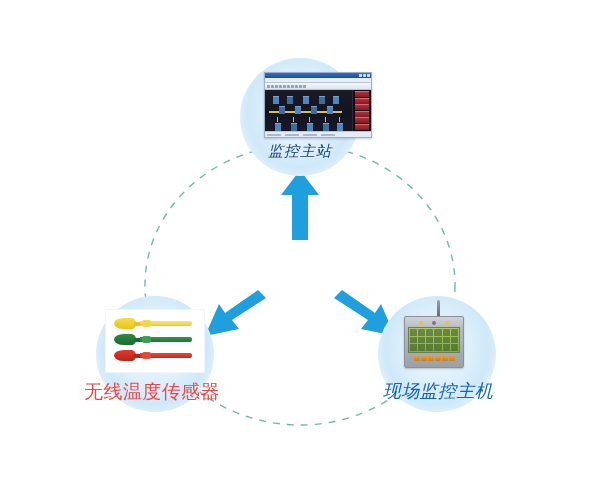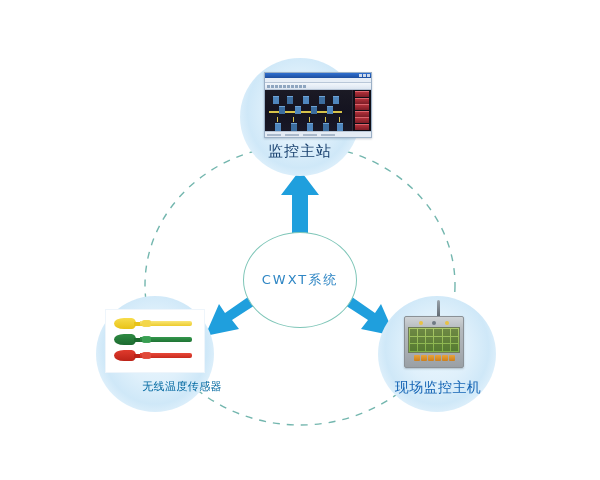--- a/index.html
+++ b/index.html
@@ -77,20 +77,21 @@
     font-family: "DejaVu Sans", "Liberation Sans", sans-serif;
     white-space: nowrap;
   }
 
   
   #node-master {
     left: 222px;
     top: 58px;
     width: 156px;
     height: 120px;
+    font-style: italic;
   }
   #node-master .node-halo {
     left: 18px;
     top: 0px;
     width: 120px;
     height: 118px;
   }
   #master-label {
     top: 84px;
     font-size: 15px;
@@ -107,45 +108,45 @@
   }
   #node-sensor .node-halo {
     left: 8px;
     top: 0px;
     width: 118px;
     height: 116px;
   }
   #sensor-label {
     top: 83px;
     left: -6px;
-    font-size: 11px;
-    color: #0369a1;
+    font-size: 19px;
+    color: #ef4444;
     letter-spacing: 0.4px;
-    text-align: right;
   }
 
   
   #node-host {
     left: 368px;
     top: 296px;
     width: 140px;
     height: 116px;
   }
   #node-host .node-halo {
     left: 10px;
     top: 0px;
     width: 118px;
     height: 116px;
   }
   #host-label {
     top: 83px;
     left: 0px;
-    font-size: 14px;
+    font-size: 18px;
     color: #1464b4;
     letter-spacing: 0.4px;
+    font-style: italic;
   }
 
   
   #master-screen {
     position: absolute;
     left: 42px;
     top: 14px;
     width: 108px;
     height: 66px;
     background: #dfe8f2;
@@ -565,19 +566,16 @@
             <i></i>
             <i></i>
             <i></i>
         </div>
       </div>
     </div>
 
     <div class="node-label" id="host-label">现场监控主机</div>
   </div>
 
-  <div id="hub">
-    <span id="hub-label">CWXT系统</span>
-  </div>
 
 
 
 </div>
 
 </body></html>

